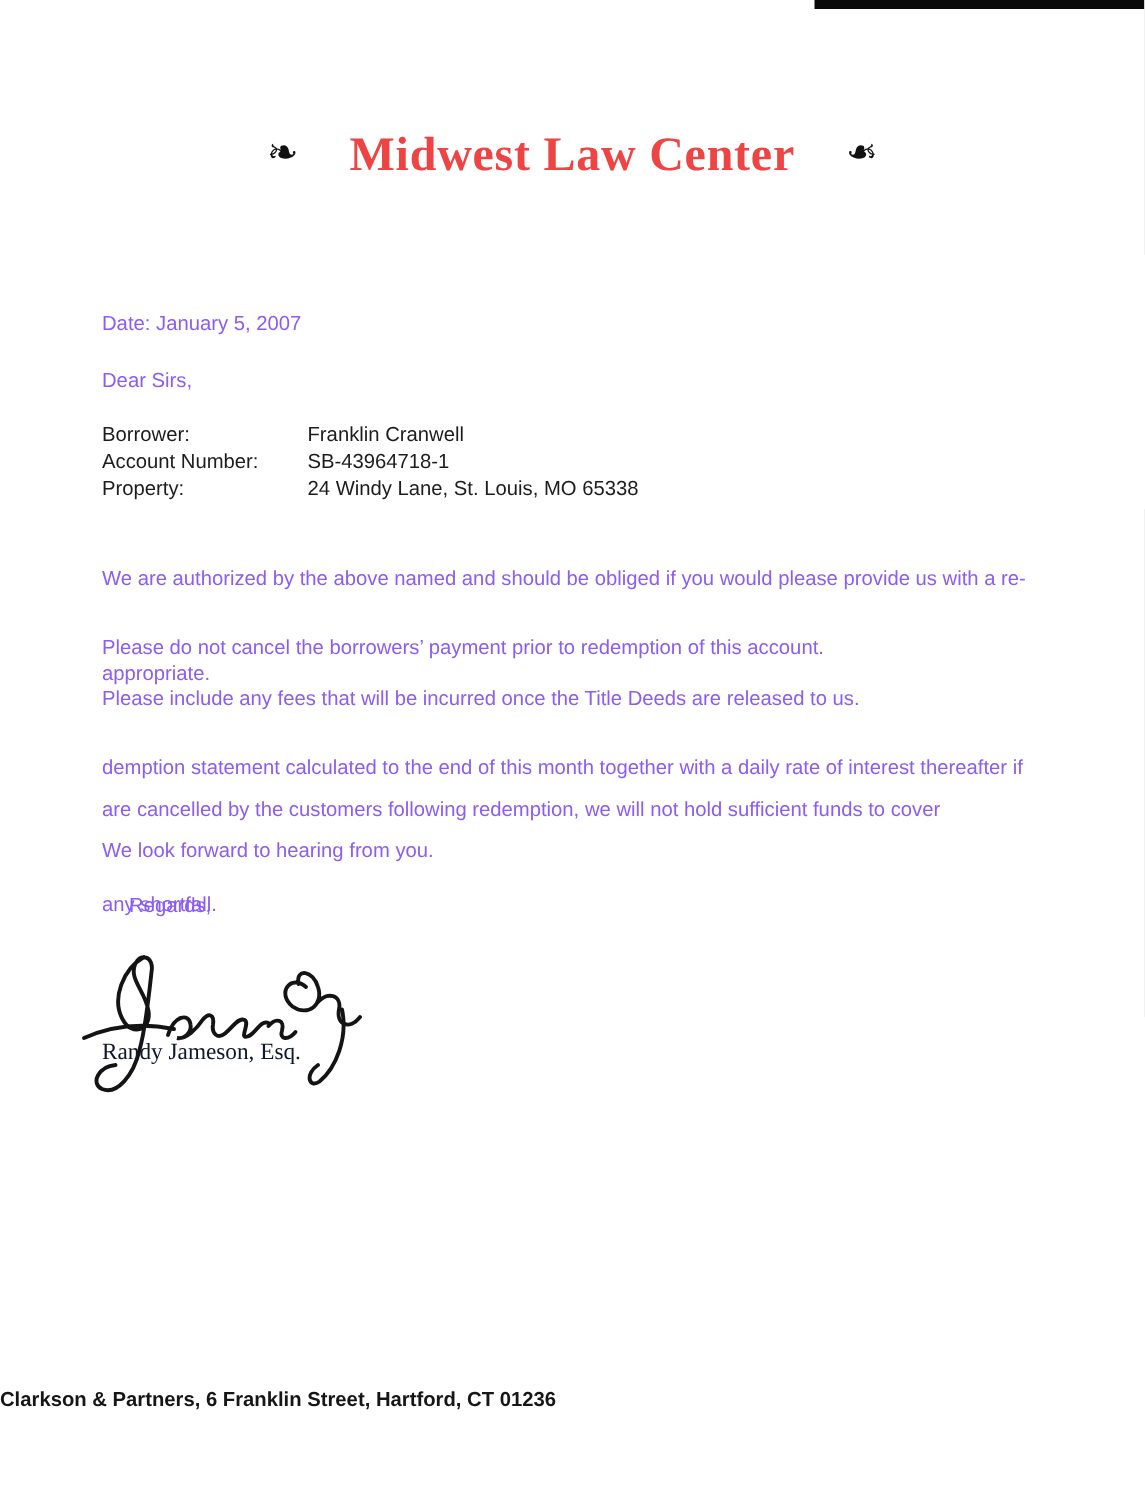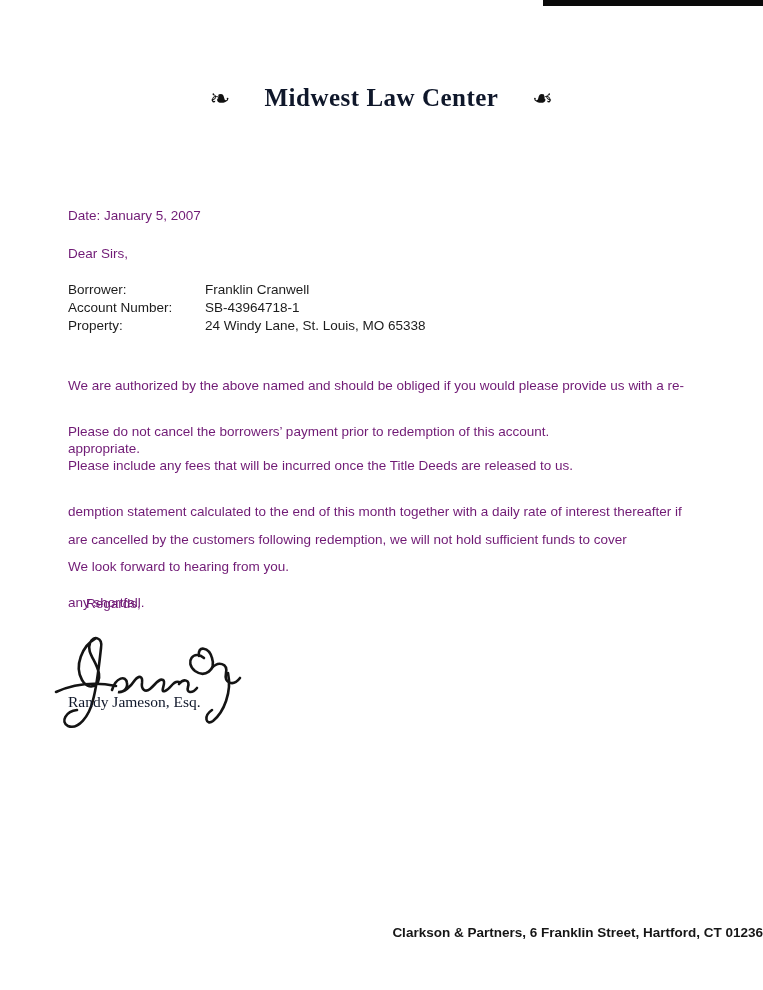--- a/index.html
+++ b/index.html
@@ -18,37 +18,37 @@
     background:#0a0a0a;
   }
   .letterhead{
     position:absolute;
     left:0;top:84px;width:100%;
     display:flex;align-items:center;justify-content:center;gap:34px;
   }
   .letterhead .title{
     font-family:"Liberation Serif", serif;
     font-weight:bold;
-    font-size:25px;
+    font-size:32px;
     letter-spacing:0.5px;
-    color:#0f172a;
+    color:#ef4444;
     text-align:right;
   }
   .ornament{
     font-size:25px;
     color:#111;
     line-height:1;
   }
   .ornament.flip{transform:scaleX(-1);display:inline-block;}
   .txt{
     position:absolute;
     left:68px;
     font-size:13.5px;
     line-height:21px;
-    color:#701a75;
+    color:#8b5cf6;
     white-space:pre;
   }
   .details{
     position:absolute;
     left:68px;top:281px;
     font-size:13.5px;
     line-height:18px;
   }
   .details .row{display:flex;}
   .details .label{width:137px;}
@@ -61,21 +61,21 @@
     position:absolute;
     left:16px;top:63px;
     font-family:"Liberation Serif", serif;
     font-size:15.5px;
     color:#0f172a;
     white-space:pre;
   }
   .footer{
     position:absolute;
     left:0;top:925px;width:100%;
-    text-align:right;
+    text-align:left;
     font-size:13.5px;
     font-weight:bold;
     color:#161616;
   }
 </style>
 </head>
 <body>
 
 <div class="page">
 

